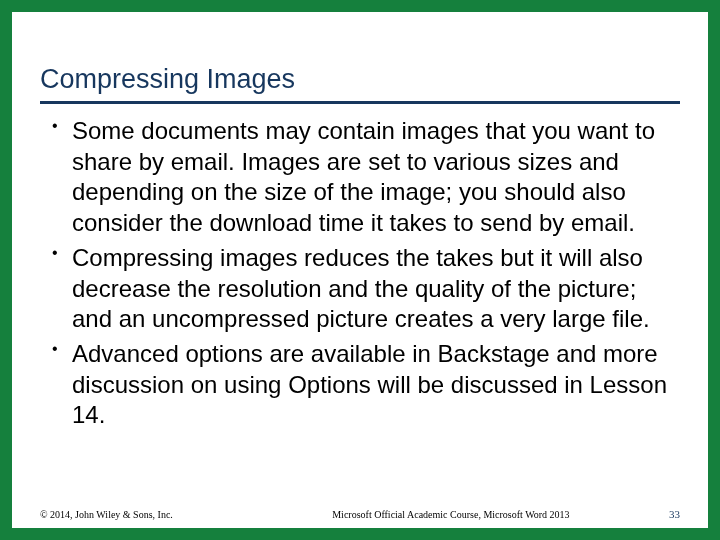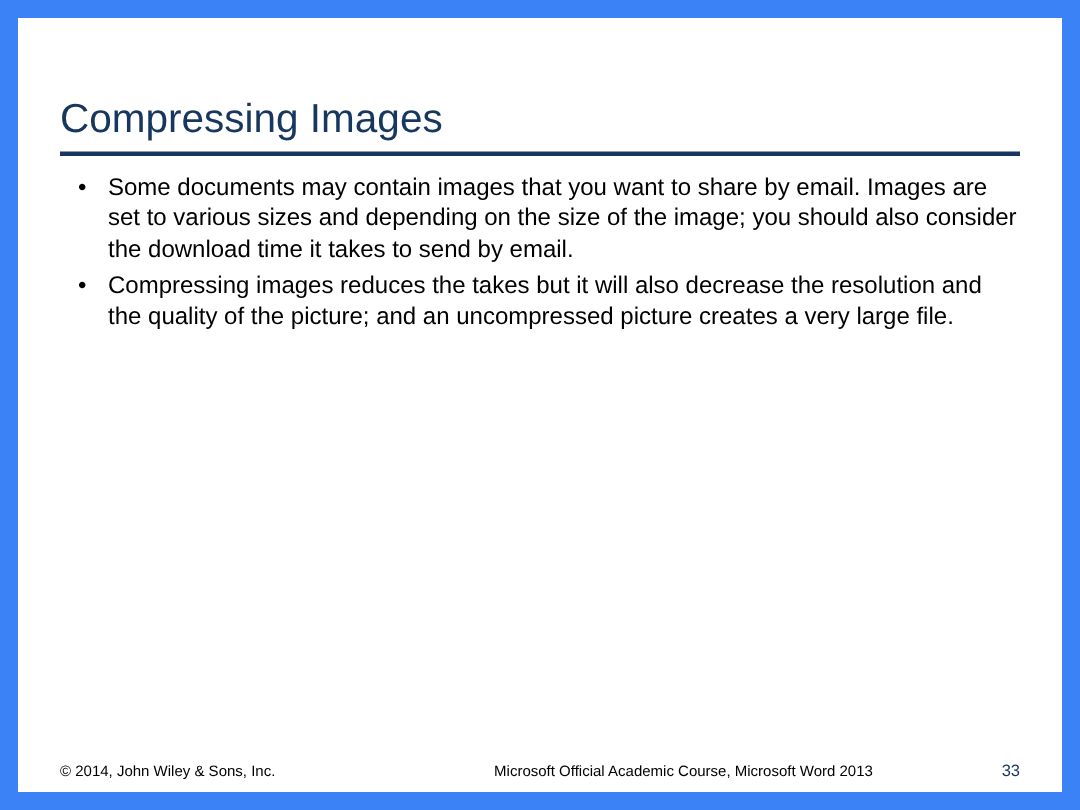--- a/index.html
+++ b/index.html
@@ -4,21 +4,21 @@
 <style>
   * { margin: 0; padding: 0; box-sizing: border-box; }
   html, body { width: 720px; height: 540px; overflow: hidden; }
   body {
     font-family: Arial, Helvetica, sans-serif;
     background: #ffffff;
   }
   .slide {
     width: 720px;
     height: 540px;
-    border: 12px solid #3b82f6;
+    border: 12px solid #15803d;
     position: relative;
     background: #ffffff;
     padding: 20px 28px 0 28px;
   }
   .title {
     font-size: 27px;
     color: #17375e;
     font-weight: 400;
     margin-top: 32px;
     margin-bottom: 6px;
@@ -28,21 +28,21 @@
     background: #17375e;
     margin-bottom: 12px;
   }
   .bullets {
     list-style: none;
     padding-left: 6px;
   }
   .bullets li {
     position: relative;
     padding-left: 26px;
-    font-size: 16px;
+    font-size: 24px;
     line-height: 1.28;
     color: #000000;
     margin-bottom: 4px;
   }
   .bullets li::before {
     content: "•";
     position: absolute;
     left: 6px;
     top: 0;
     font-size: 16px;
@@ -50,20 +50,21 @@
   }
   .footer {
     position: absolute;
     left: 28px;
     right: 28px;
     bottom: 8px;
     display: flex;
     align-items: baseline;
     font-size: 10px;
     color: #000000;
+    font-family: Liberation Serif, serif;
   }
   .footer-left { flex: 0 0 auto; }
   .footer-center {
     flex: 1 1 auto;
     text-align: center;
     padding-left: 60px;
   }
   .footer-right {
     flex: 0 0 auto;
     color: #17375e;
@@ -75,20 +76,21 @@
 <body>
 
 <div class="slide">
 
   <h1 class="title">Compressing Images</h1>
   <div class="rule"></div>
 
   <ul class="bullets">
     <li>Some documents may contain images that you want to share by email. Images are set to various sizes and depending on the size of the image; you should also consider the download time it takes to send by email.</li>
     <li>Compressing images reduces the takes but it will also decrease the resolution and the quality of the picture; and an uncompressed picture creates a very large file.</li>
+    <li>Advanced options are available in Backstage and more discussion on using Options will be discussed in Lesson 14.</li>
   </ul>
 
   <div class="footer">
     <span class="footer-left">© 2014, John Wiley &amp; Sons, Inc.</span>
     <span class="footer-center">Microsoft Official Academic Course, Microsoft Word 2013</span>
     <span class="footer-right">33</span>
   </div>
 
 </div>
 

